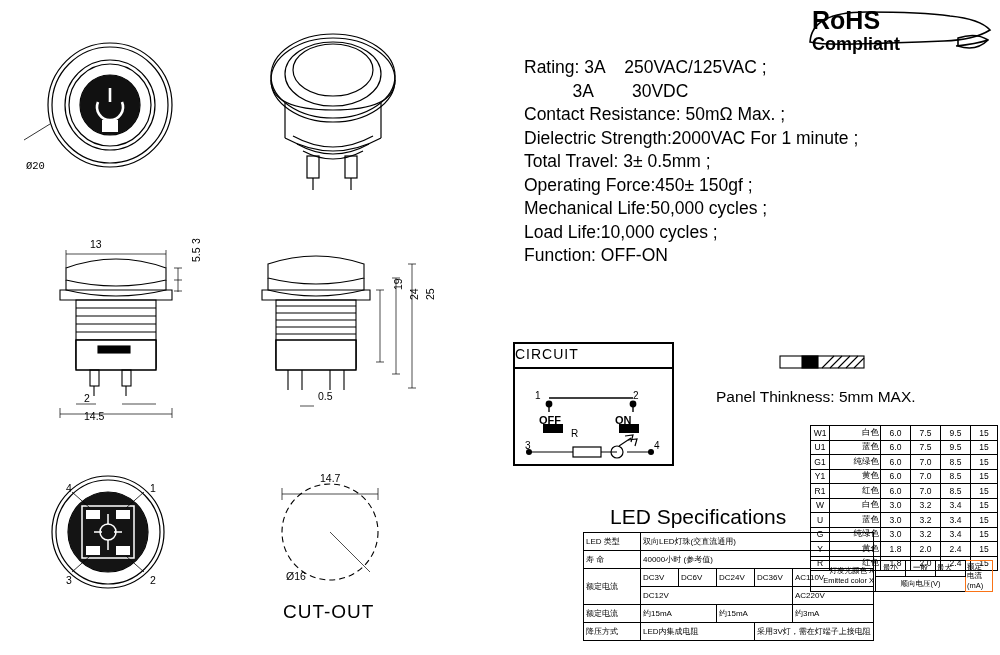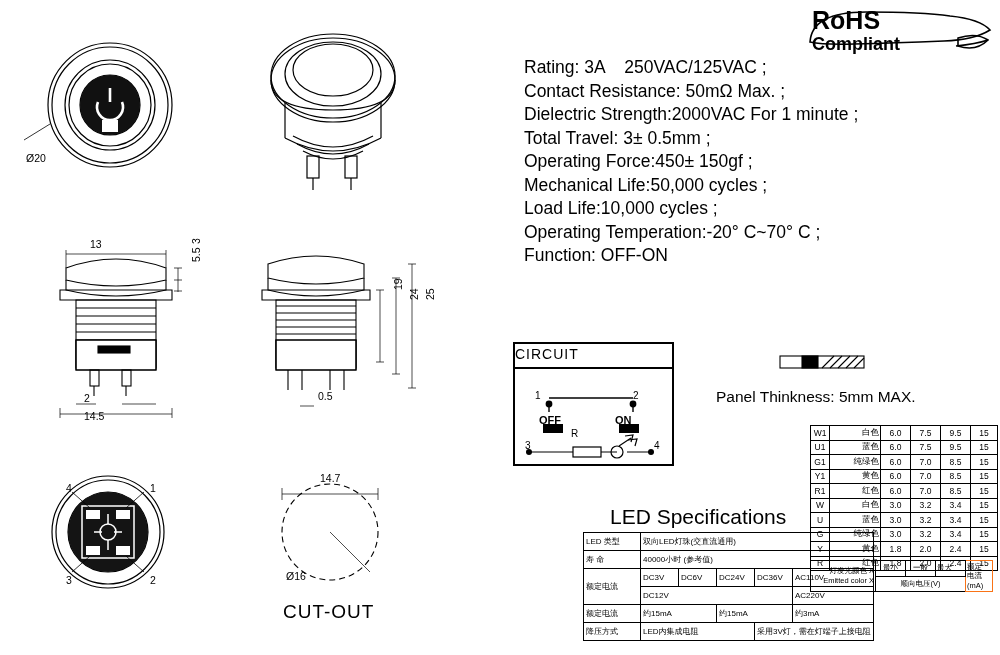--- a/index.html
+++ b/index.html
@@ -68,21 +68,21 @@
     <circle cx="90" cy="85" r="30" fill="#111"></circle>
     <g fill="none" stroke="#fff" stroke-width="2.6">
       <path d="M90 68 L90 82"></path>
       <path d="M78 86 a13 13 0 1 0 24 0" transform="translate(0,-4)"></path>
     </g>
     <rect x="82" y="100" width="16" height="12" fill="#fff"></rect>
     <g stroke="#000" stroke-width="0.8">
       <path d="M4 120 L30 104"></path>
     </g>
   </svg>
-  <div class="abs dim" style="left:26px;top:152px;">Ø20</div>
+  <div class="abs dim" style="left:26px;top:160px;font-family:Liberation Mono, monospace;">Ø20</div>
 
   <svg width="180" height="175" style="position:absolute;left:245px;top:18px;">
     <g fill="none" stroke="#000" stroke-width="1.2">
       <ellipse cx="88" cy="62" rx="62" ry="42"></ellipse>
       <ellipse cx="88" cy="58" rx="62" ry="42"></ellipse>
       <ellipse cx="88" cy="56" rx="48" ry="32"></ellipse>
       <ellipse cx="88" cy="52" rx="40" ry="26"></ellipse>
       <path d="M26 62 q0 30 62 30 q62 0 62 -30"></path>
       <path d="M40 85 L40 120"></path>
       <path d="M136 85 L136 120"></path>
@@ -202,27 +202,27 @@
       <path d="M150 30 q18 -6 30 2 q-12 12 -30 6 Z"></path>
       <path d="M148 38 q20 -2 32 -6"></path>
     </g>
   </svg>
   <div class="txt1">RoHS</div>
   <div class="txt2">Compliant</div>
 </div>
 
 <div class="abs" id="specs">
   <div>Rating: 3A    250VAC/125VAC ;</div>
+  <div>          3A        30VDC</div>
   <div>Contact Resistance: 50mΩ Max. ;</div>
   <div>Dielectric Strength:2000VAC For 1 minute ;</div>
   <div>Total Travel: 3± 0.5mm ;</div>
   <div>Operating Force:450± 150gf ;</div>
   <div>Mechanical Life:50,000 cycles ;</div>
   <div>Load Life:10,000 cycles ;</div>
-  <div>Operating Temperation:-20° C~70° C ;</div>
   <div>Function: OFF-ON</div>
 </div>
 
 <div class="abs" id="circuit">
   <div class="title">CIRCUIT</div>
   <div class="hdrline"></div>
   <svg width="153" height="94" style="position:absolute;left:0;top:24px;">
     <g stroke="#000" stroke-width="1.4" fill="none">
       <path d="M34 30 l84 0"></path>
       <path d="M34 38 l0 6 M118 38 l0 6"></path>

